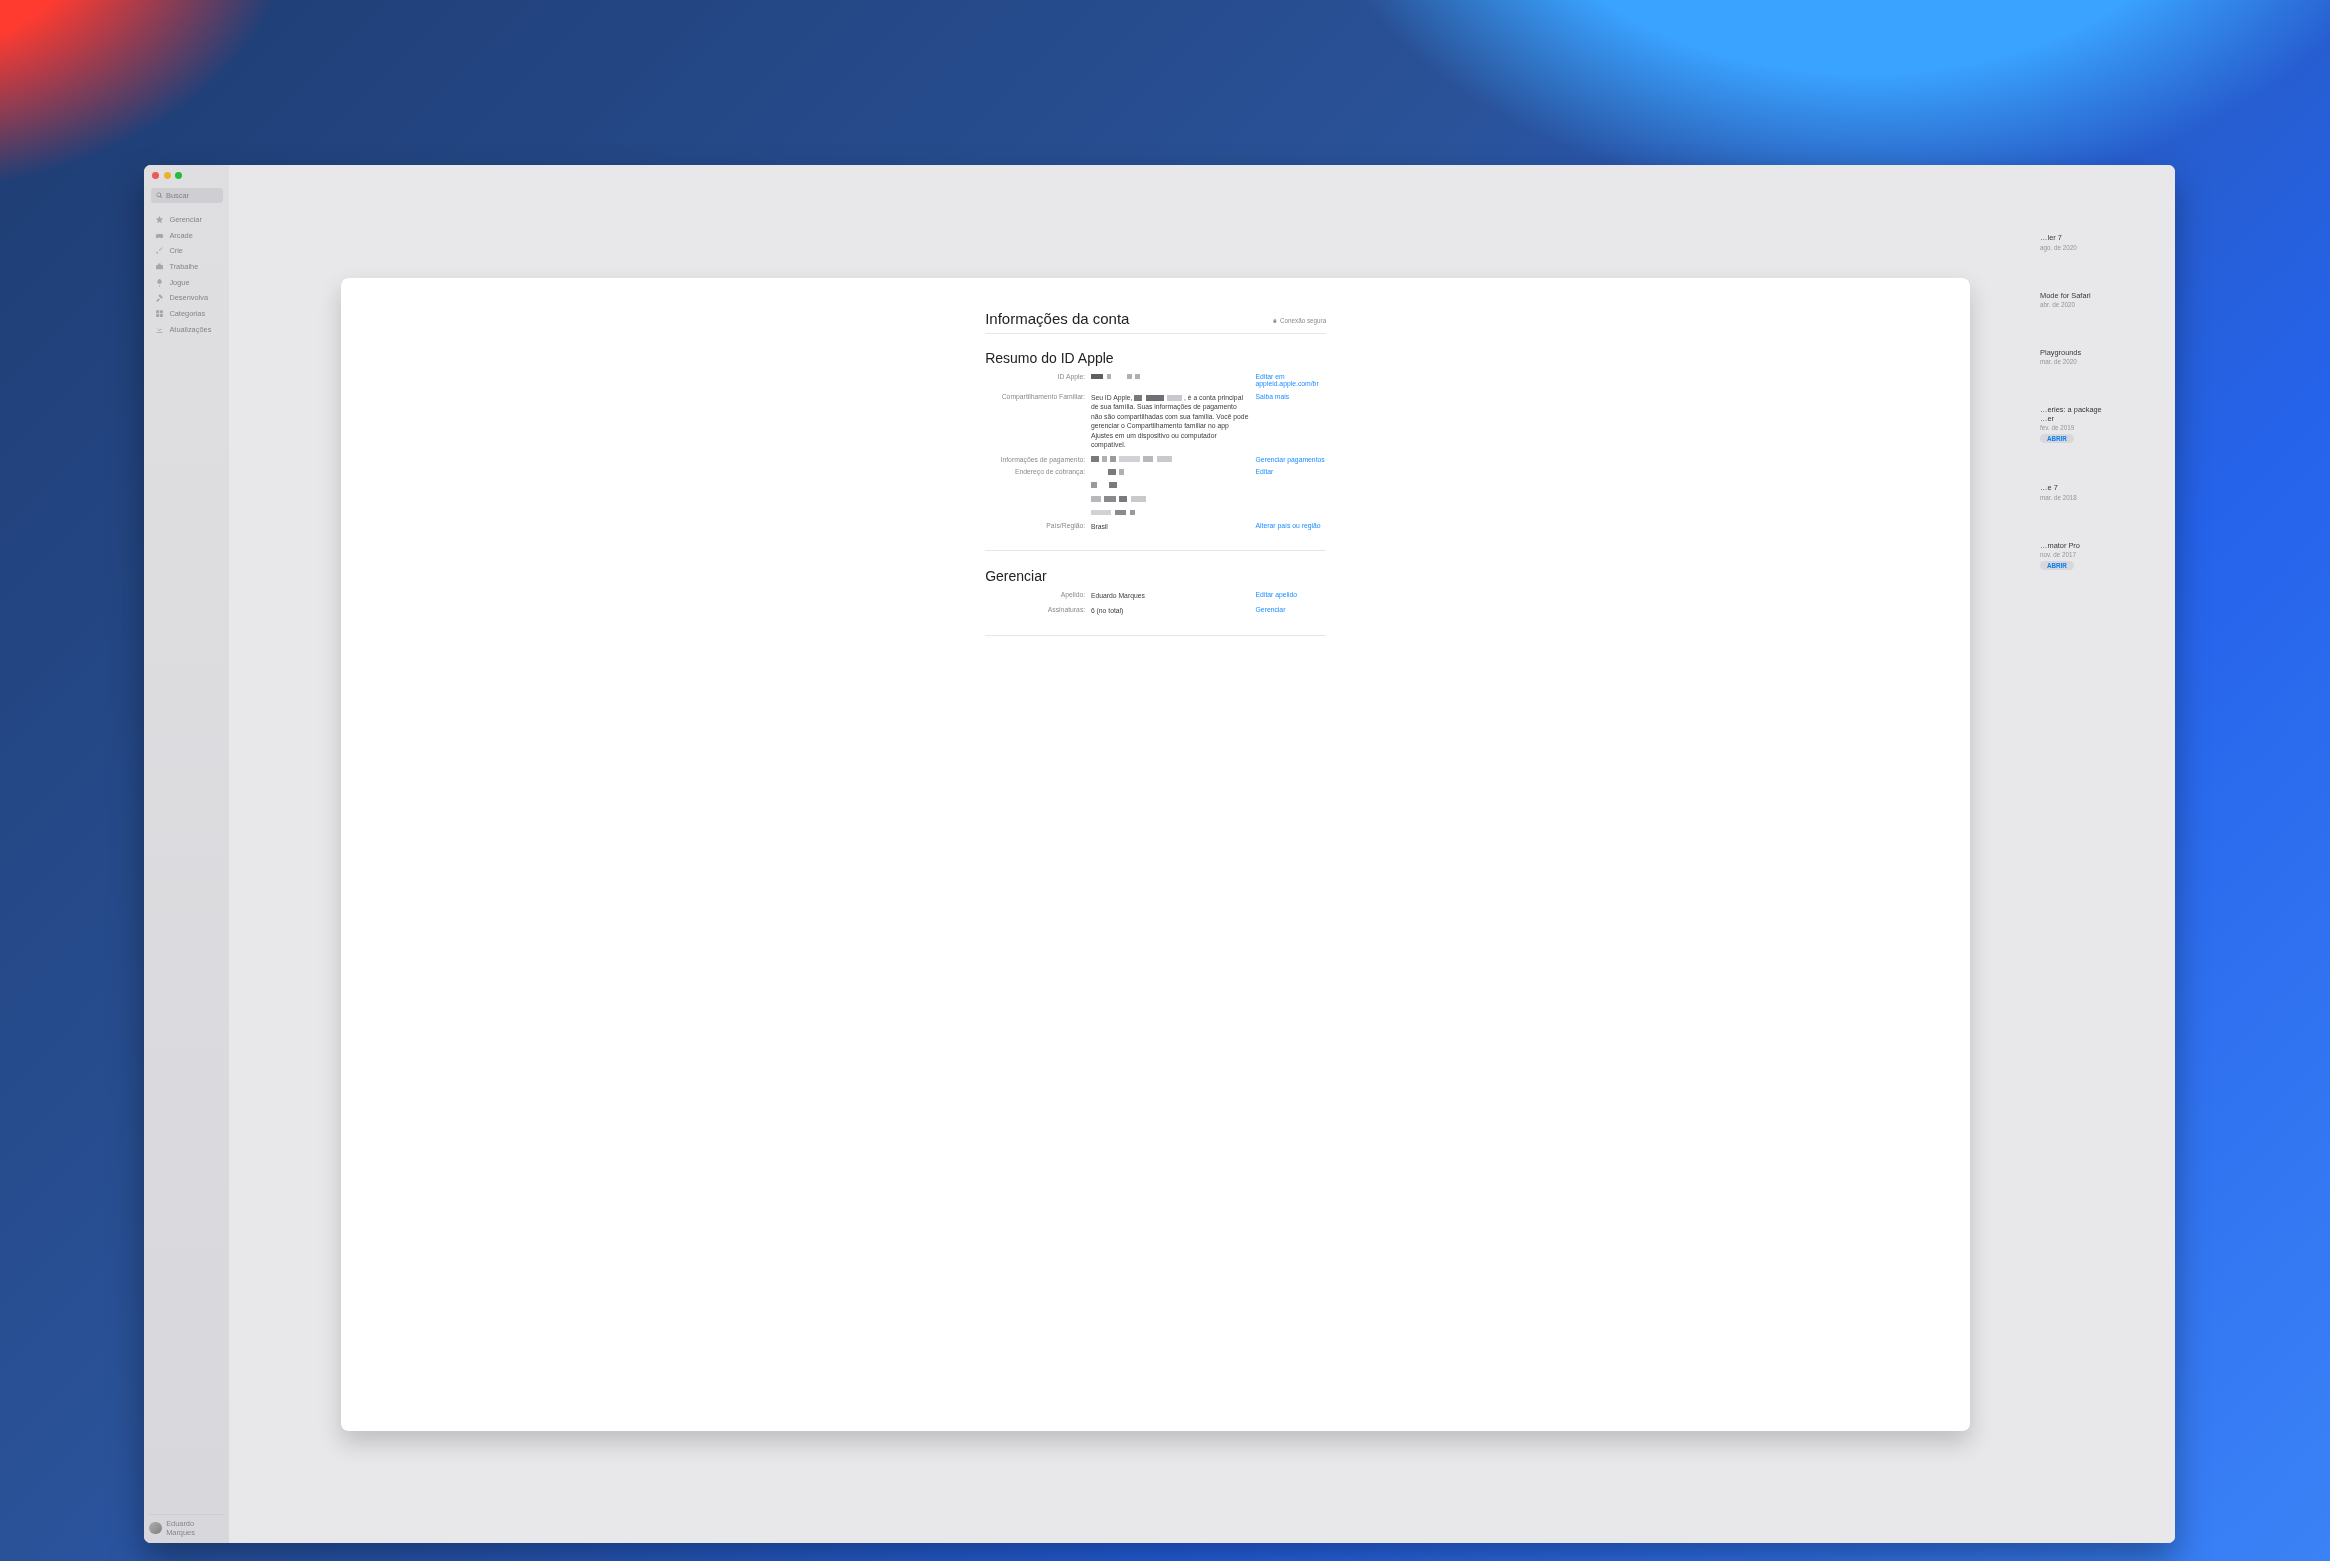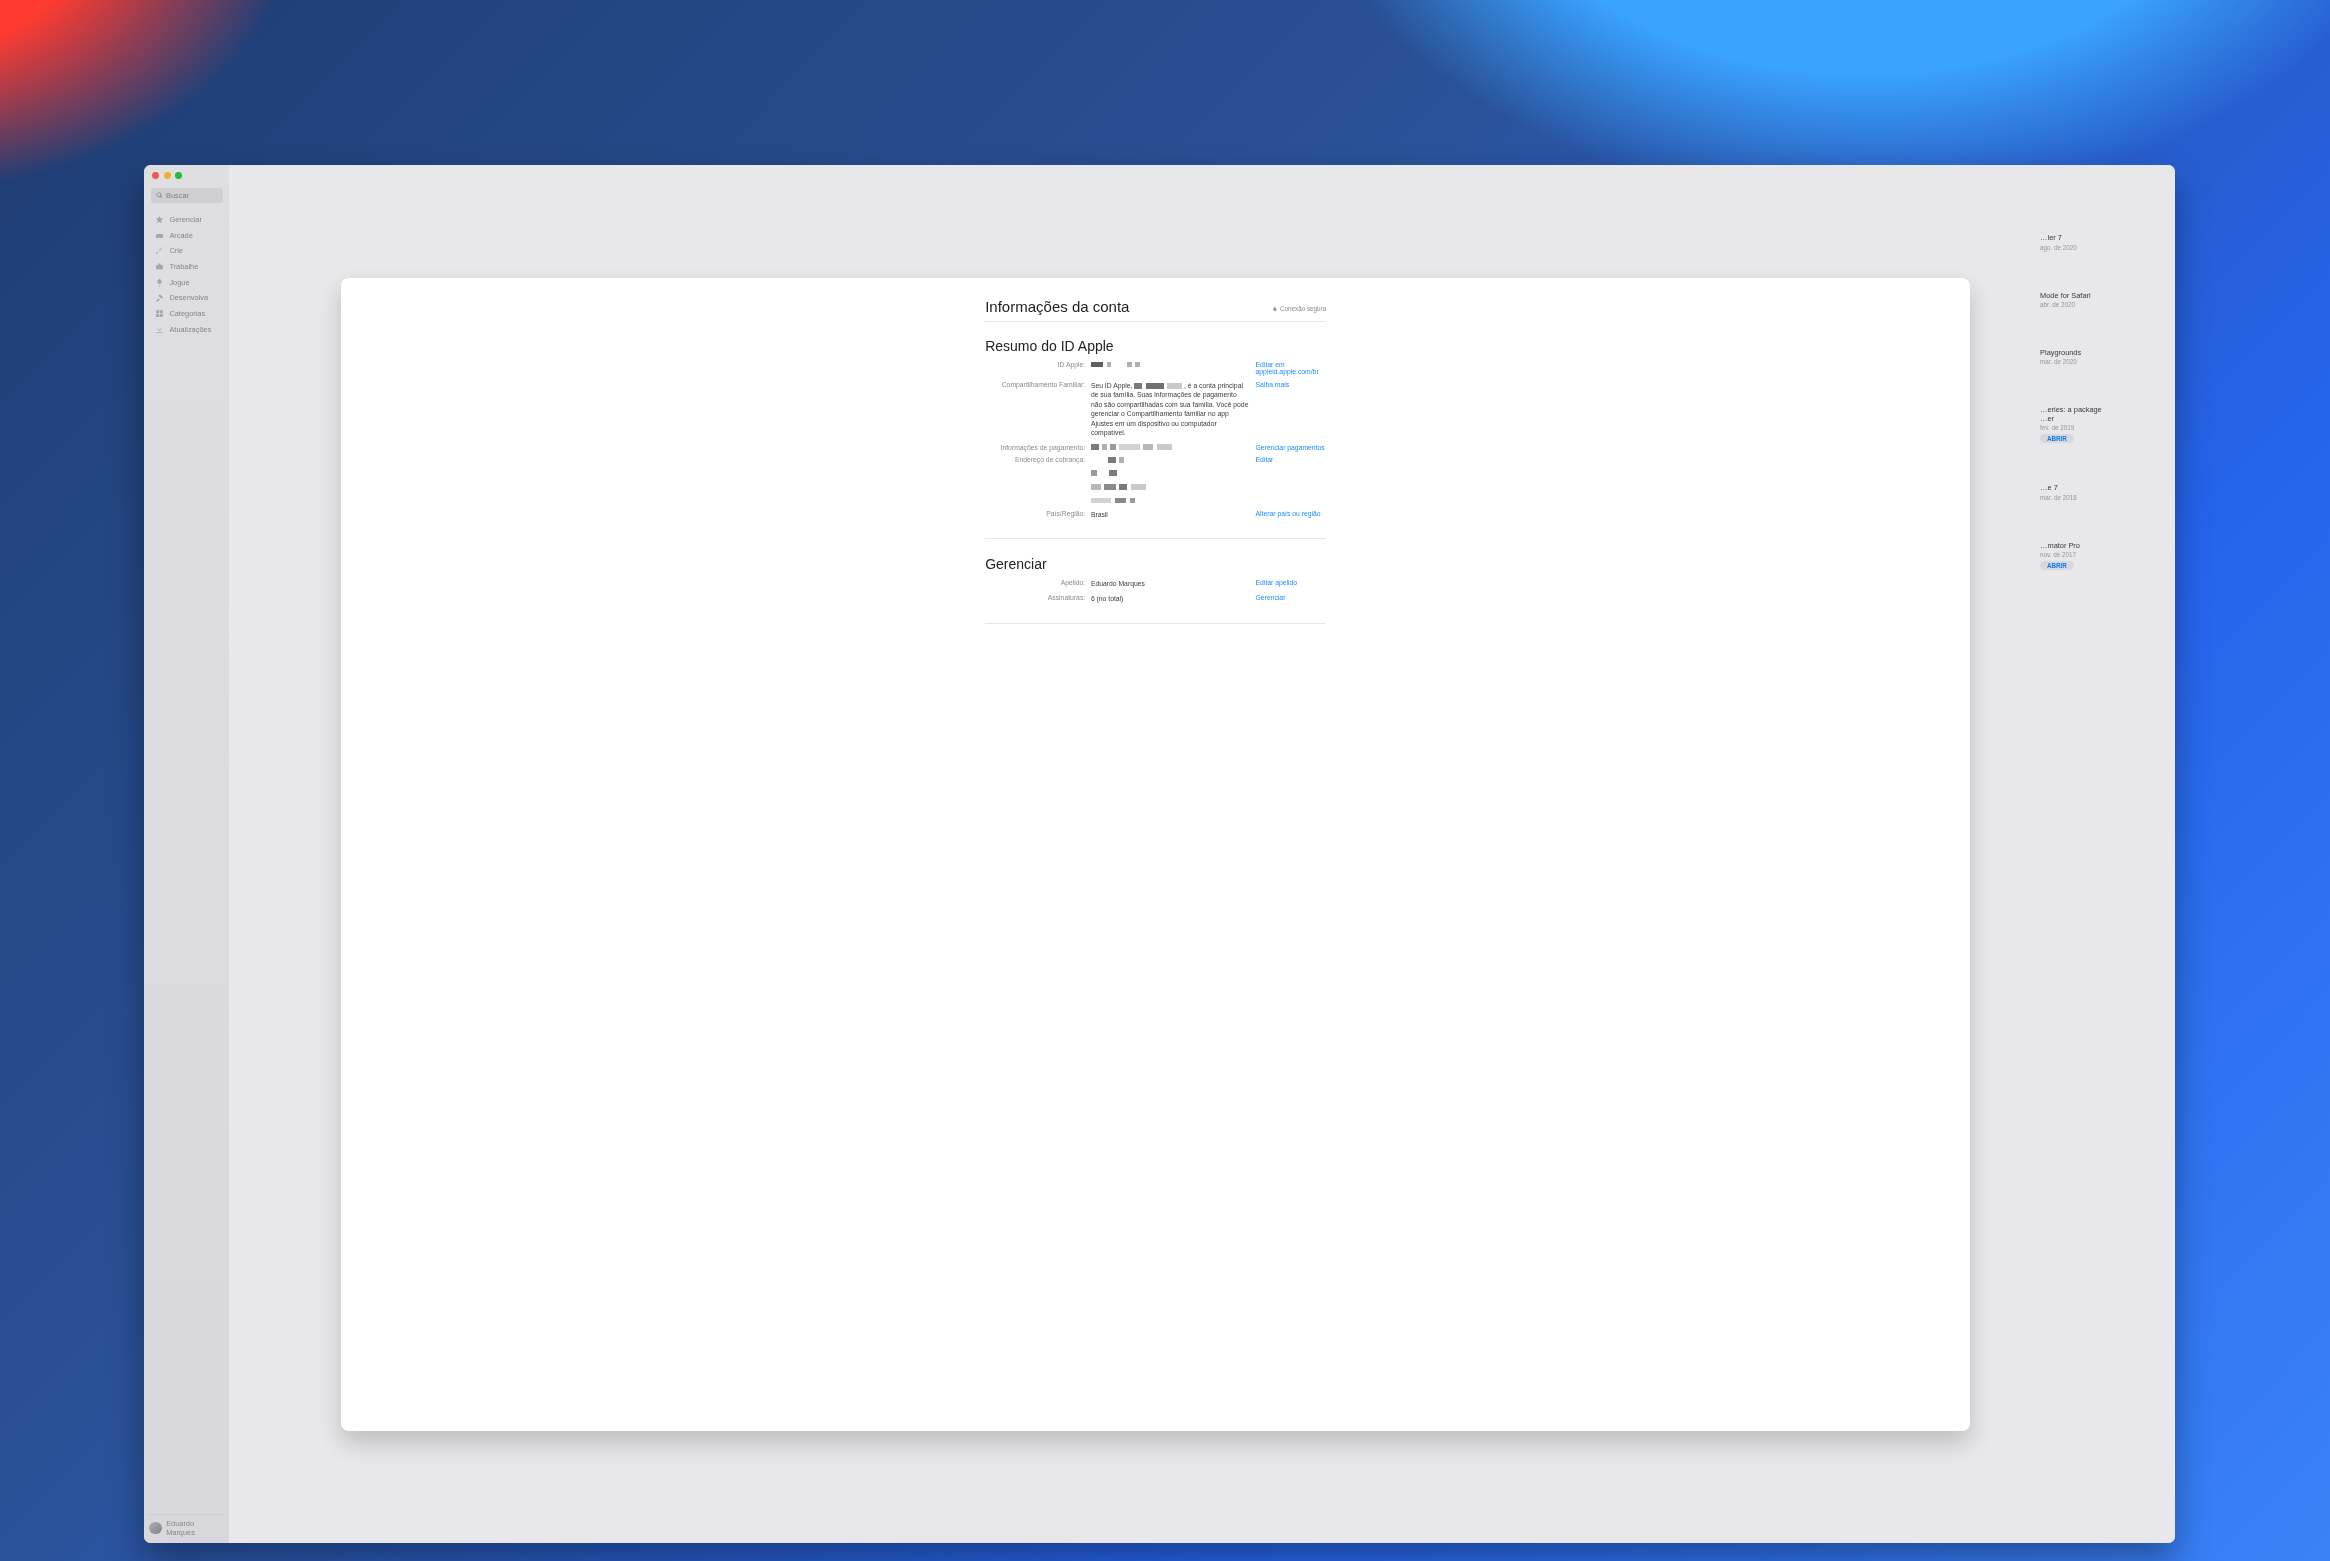--- a/index.html
+++ b/index.html
@@ -130,21 +130,21 @@
     background:var(--bg-modal);
     border-radius:6.8px;
     box-shadow:0 11.4px 23px rgba(0,0,0,.18),0 0 0.6px rgba(0,0,0,.25);
     overflow:hidden;
   }
   .modal-inner{
     position:absolute;inset:0;
     padding:16px 0 0 0;
     overflow:auto;
   }
-  .modal-wrap{width:341px;margin:4px auto;}
+  .modal-wrap{width:341px;margin:16px auto;}
   .modal-head{
     display:flex;align-items:baseline;justify-content:space-between;
     border-bottom:0.6px solid var(--divider);
     padding-bottom:6.8px;margin-bottom:16px;
   }
   .modal-head h1{margin:0;font-size:15px;font-weight:400;color:#222;}
   .secure{color:#8a8a8f;font-size:6.3px;display:flex;align-items:center;gap:2.3px;}
   .secure svg{width:5.7px;height:5.7px;fill:#8a8a8f;}
 
   .section h2{font-size:14px;font-weight:400;color:#222;margin:0 0 6.8px 0;}

